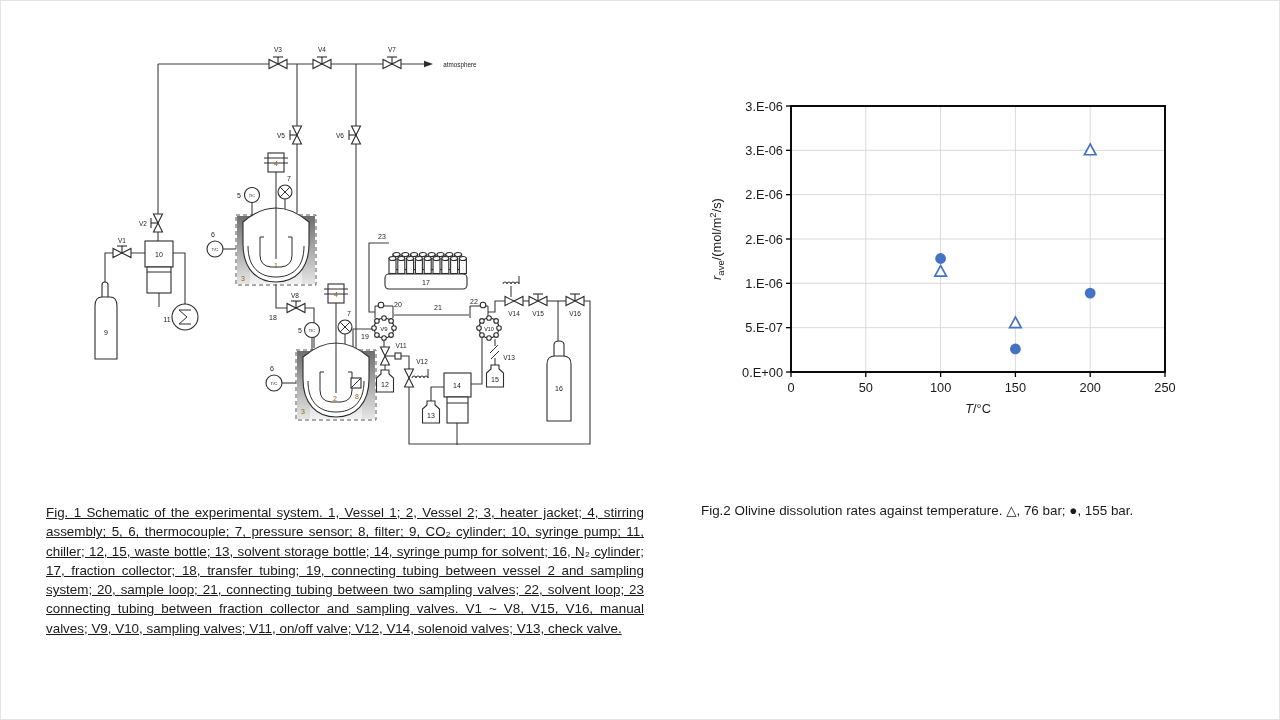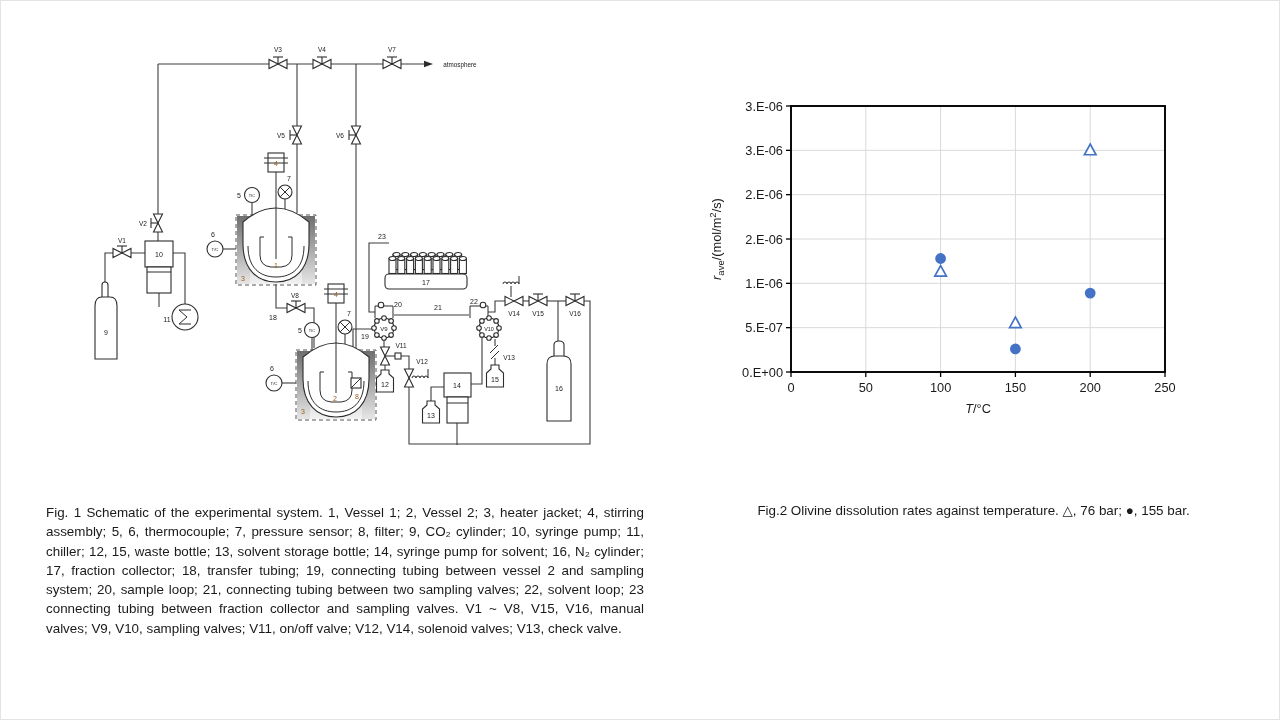--- a/index.html
+++ b/index.html
@@ -12,22 +12,22 @@
   .ln{fill:none;stroke:#3c3c3c;stroke-width:1.1;}
   .sym{fill:#ffffff;stroke:#2d2d2d;stroke-width:1.1;}
   .thin{fill:none;stroke:#2d2d2d;stroke-width:1;}
   .jk{fill:none;stroke:#555;stroke-width:1;stroke-dasharray:4,3;}
   .lbl{font-size:7px;fill:#1a1a1a;text-anchor:middle;}
   .vlbl{font-size:6.5px;fill:#1a1a1a;text-anchor:middle;}
   .brown{fill:#9b5d12;}
   .tiny{font-size:3.9px;fill:#1a1a1a;text-anchor:middle;}
   
   .caption{position:absolute;color:#1a1a1a;font-size:13.4px;line-height:19.3px;}
-  .caption-fig1{left:45px;top:502px;width:598px;text-align:justify;}
-  .caption-fig2{left:700px;top:500px;width:545px;text-align:center;}
+  .caption-fig1{left:45px;top:502px;width:598px;text-align:justify;text-decoration:underline;}
+  .caption-fig2{left:700px;top:500px;width:545px;text-align:left;}
 </style>
 </head>
 <body>
 
 <div class="page">
 
   <svg id="fig1-svg" width="660" height="490" viewBox="0 0 660 490" style="left:0;top:0;">
     <defs>
       <linearGradient id="gj" x1="0" y1="0" x2="0" y2="1">
         <stop offset="0" stop-color="#6e6e6e"></stop>

